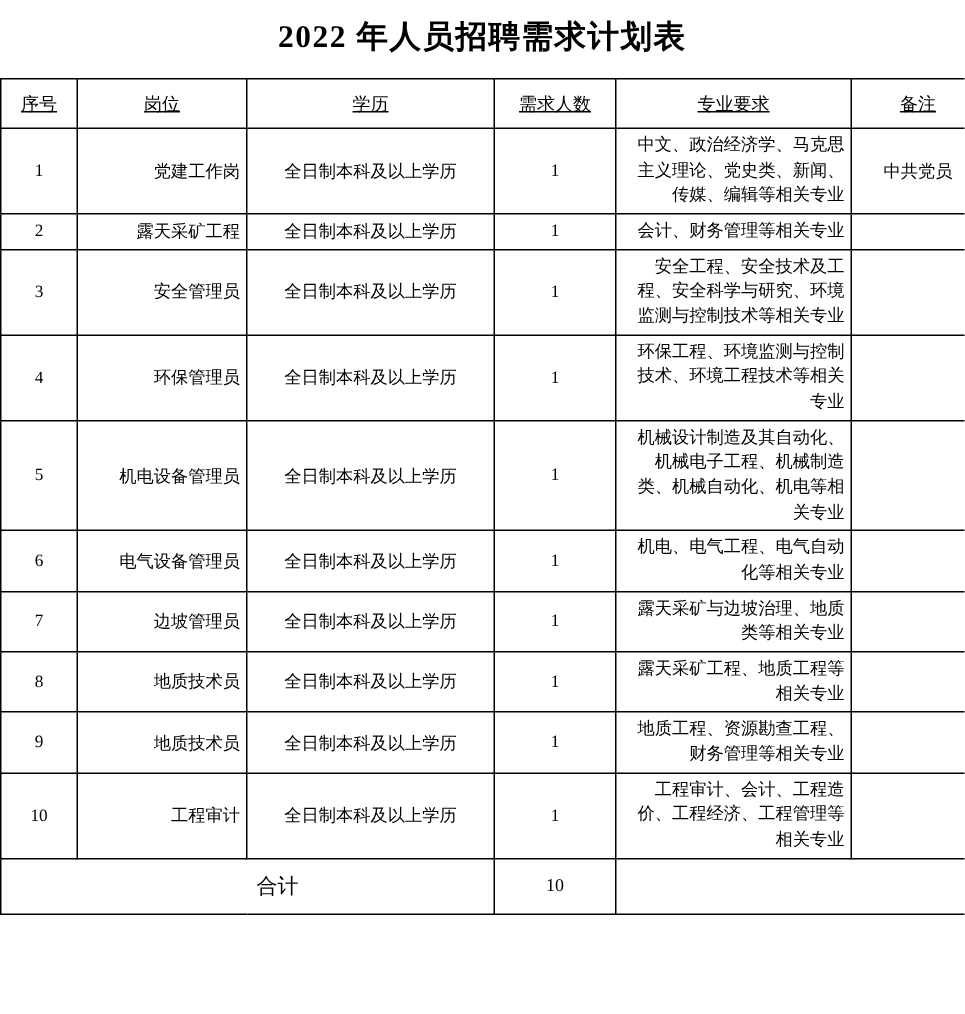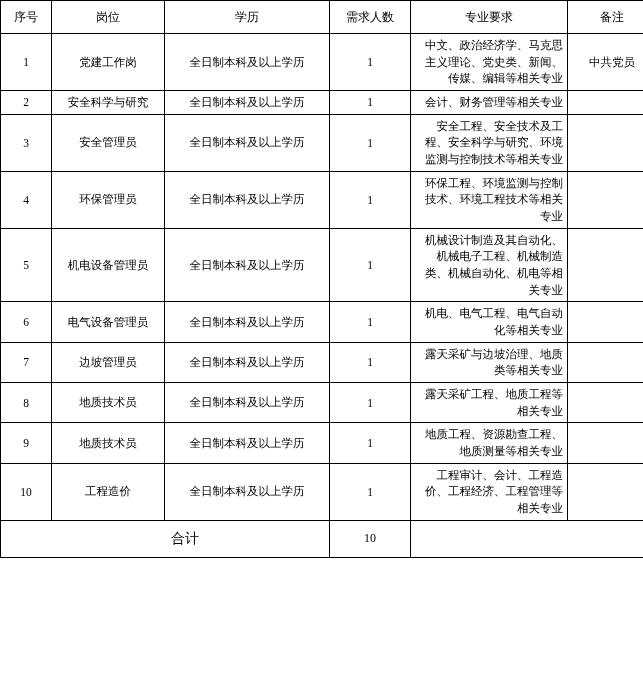--- a/index.html
+++ b/index.html
@@ -40,27 +40,28 @@
     border: 1px solid #000000;
     padding: 3px 4px;
     vertical-align: middle;
     font-weight: normal;
   }
   thead th {
     text-align: center;
     font-size: 12px;
     height: 26px;
     font-weight: normal;
+    text-decoration: underline;
   }
   td.c-idx {
     text-align: center;
     width: 42px;
   }
   td.c-post {
-    text-align: center;
+    text-align: right;
     width: 104px;
   }
   td.c-edu {
     text-align: center;
     width: 156px;
   }
   td.c-num {
     text-align: center;
     width: 72px;
   }
@@ -94,20 +95,21 @@
   }
   tfoot td.total-blank {
     border-left: 1px solid #000;
   }
 </style>
 </head>
 <body>
 
 <div class="page">
 
+  <div class="doc-title">2022 年人员招聘需求计划表</div>
 
   <table class="req-table">
     <thead>
       <tr>
         <th class="h-idx">序号</th>
         <th class="h-post">岗位</th>
         <th class="h-edu">学历</th>
         <th class="h-num">需求人数</th>
         <th class="h-major">专业要求</th>
         <th class="h-note">备注</th>
@@ -117,21 +119,21 @@
       <tr>
         <td class="c-idx">1</td>
         <td class="c-post">党建工作岗</td>
         <td class="c-edu">全日制本科及以上学历</td>
         <td class="c-num">1</td>
         <td class="c-major">中文、政治经济学、马克思主义理论、党史类、新闻、传媒、编辑等相关专业</td>
         <td class="c-note">中共党员</td>
       </tr>
       <tr>
         <td class="c-idx">2</td>
-        <td class="c-post">安全科学与研究</td>
+        <td class="c-post">露天采矿工程</td>
         <td class="c-edu">全日制本科及以上学历</td>
         <td class="c-num">1</td>
         <td class="c-major">会计、财务管理等相关专业</td>
         <td class="c-note"></td>
       </tr>
       <tr>
         <td class="c-idx">3</td>
         <td class="c-post">安全管理员</td>
         <td class="c-edu">全日制本科及以上学历</td>
         <td class="c-num">1</td>
@@ -176,26 +178,26 @@
         <td class="c-edu">全日制本科及以上学历</td>
         <td class="c-num">1</td>
         <td class="c-major">露天采矿工程、地质工程等相关专业</td>
         <td class="c-note"></td>
       </tr>
       <tr>
         <td class="c-idx">9</td>
         <td class="c-post">地质技术员</td>
         <td class="c-edu">全日制本科及以上学历</td>
         <td class="c-num">1</td>
-        <td class="c-major">地质工程、资源勘查工程、地质测量等相关专业</td>
+        <td class="c-major">地质工程、资源勘查工程、财务管理等相关专业</td>
         <td class="c-note"></td>
       </tr>
       <tr>
         <td class="c-idx">10</td>
-        <td class="c-post">工程造价</td>
+        <td class="c-post">工程审计</td>
         <td class="c-edu">全日制本科及以上学历</td>
         <td class="c-num">1</td>
         <td class="c-major">工程审计、会计、工程造价、工程经济、工程管理等相关专业</td>
         <td class="c-note"></td>
       </tr>
     </tbody>
     <tfoot>
       <tr>
         <td class="total-label" colspan="3">合计</td>
         <td class="total-value">10</td>

